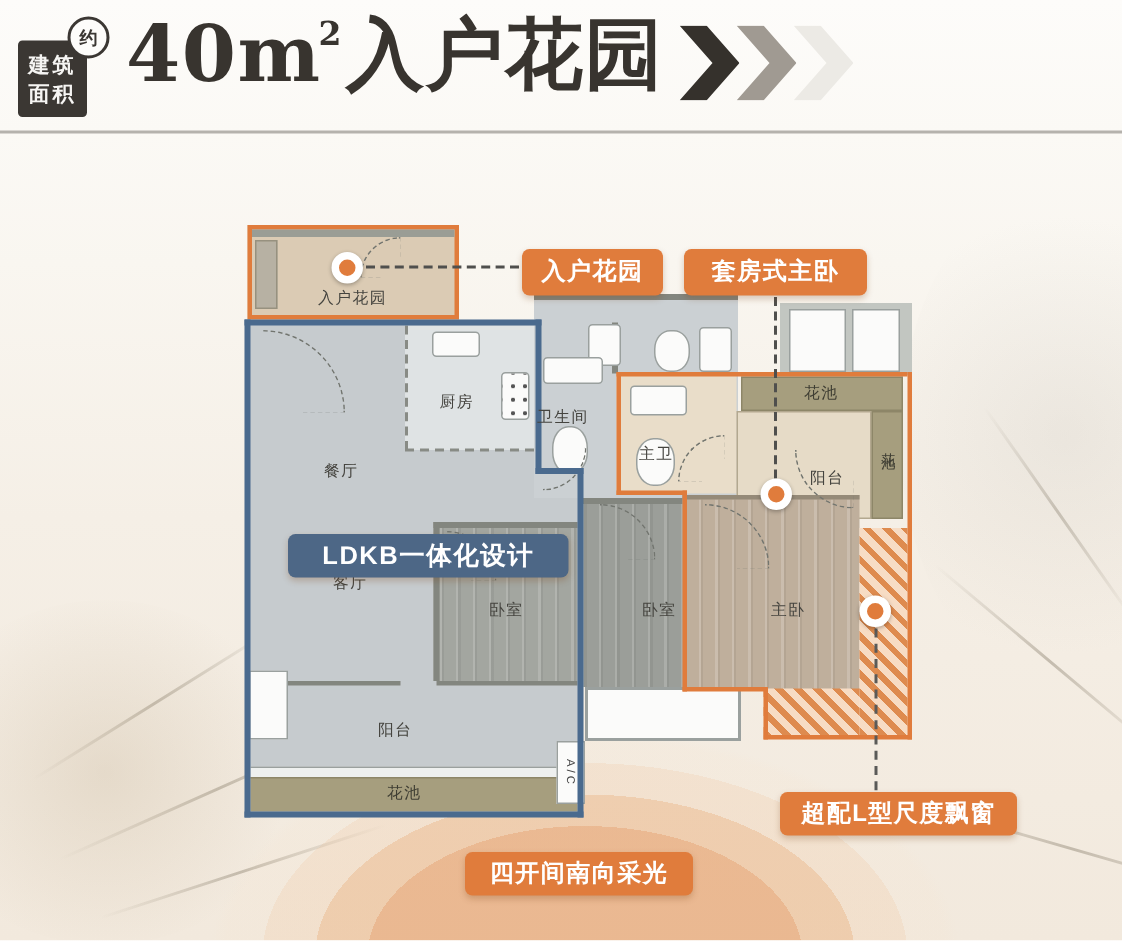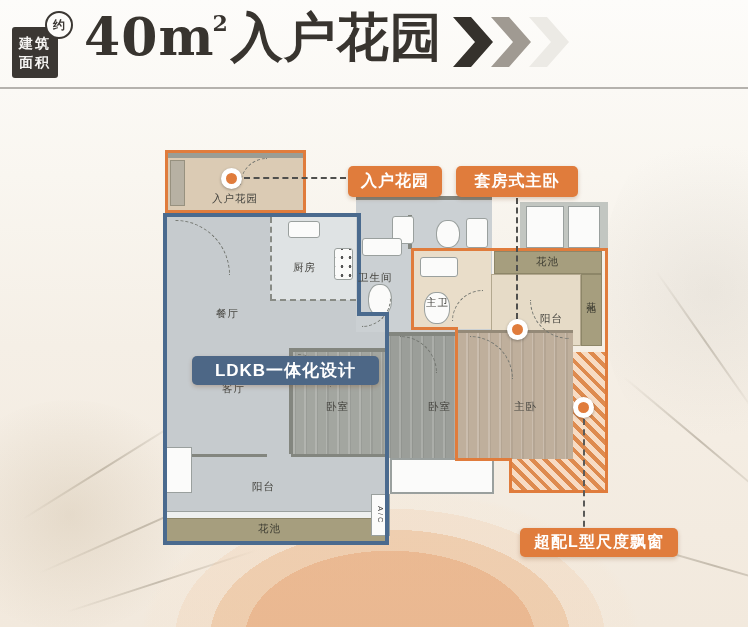--- a/index.html
+++ b/index.html
@@ -184,14 +184,17 @@
   </div>
   <div class="badge" style="left:456px;top:166px;width:122px;height:31px;">
     <span>套房式主卧</span>
   </div>
   <div class="badge blue" style="left:192px;top:356px;width:187px;height:29px;">
     <span>LDKB一体化设计</span>
   </div>
   <div class="badge" style="left:504px;top:528px;width:158px;height:29px;margin-left:16px;">
     <span>超配L型尺度飘窗</span>
   </div>
+  <div class="badge" style="left:310px;top:568px;width:152px;height:29px;">
+    <span>四开间南向采光</span>
+  </div>
 
 </div>
 
 </body></html>

